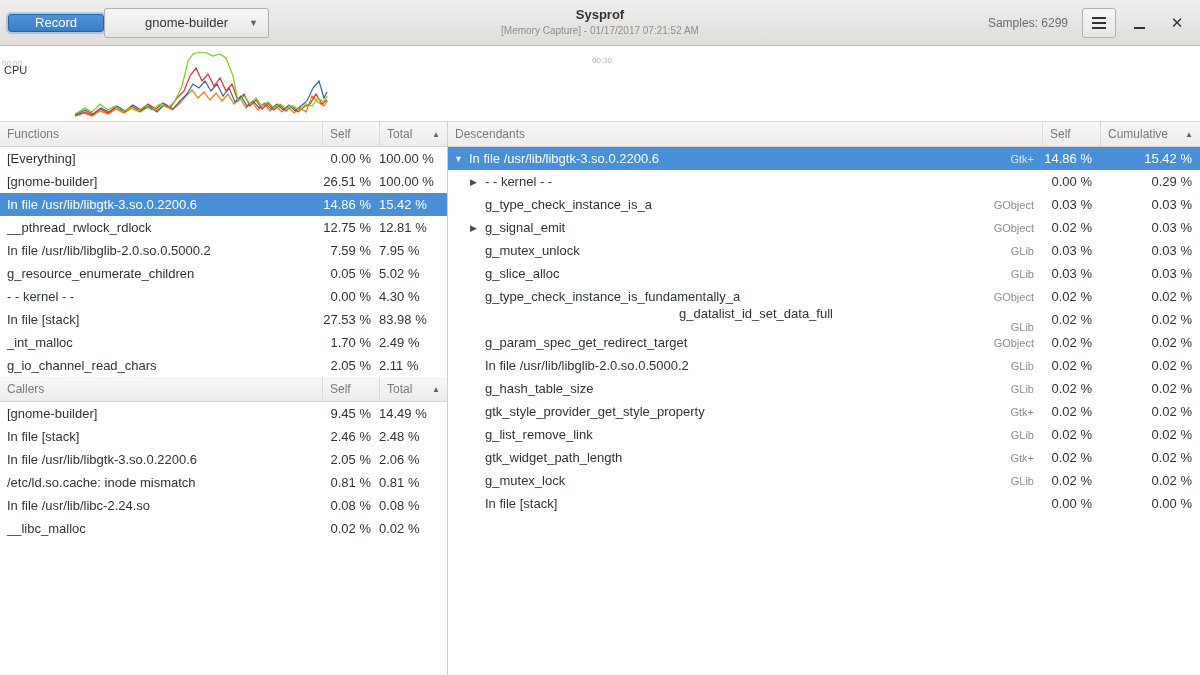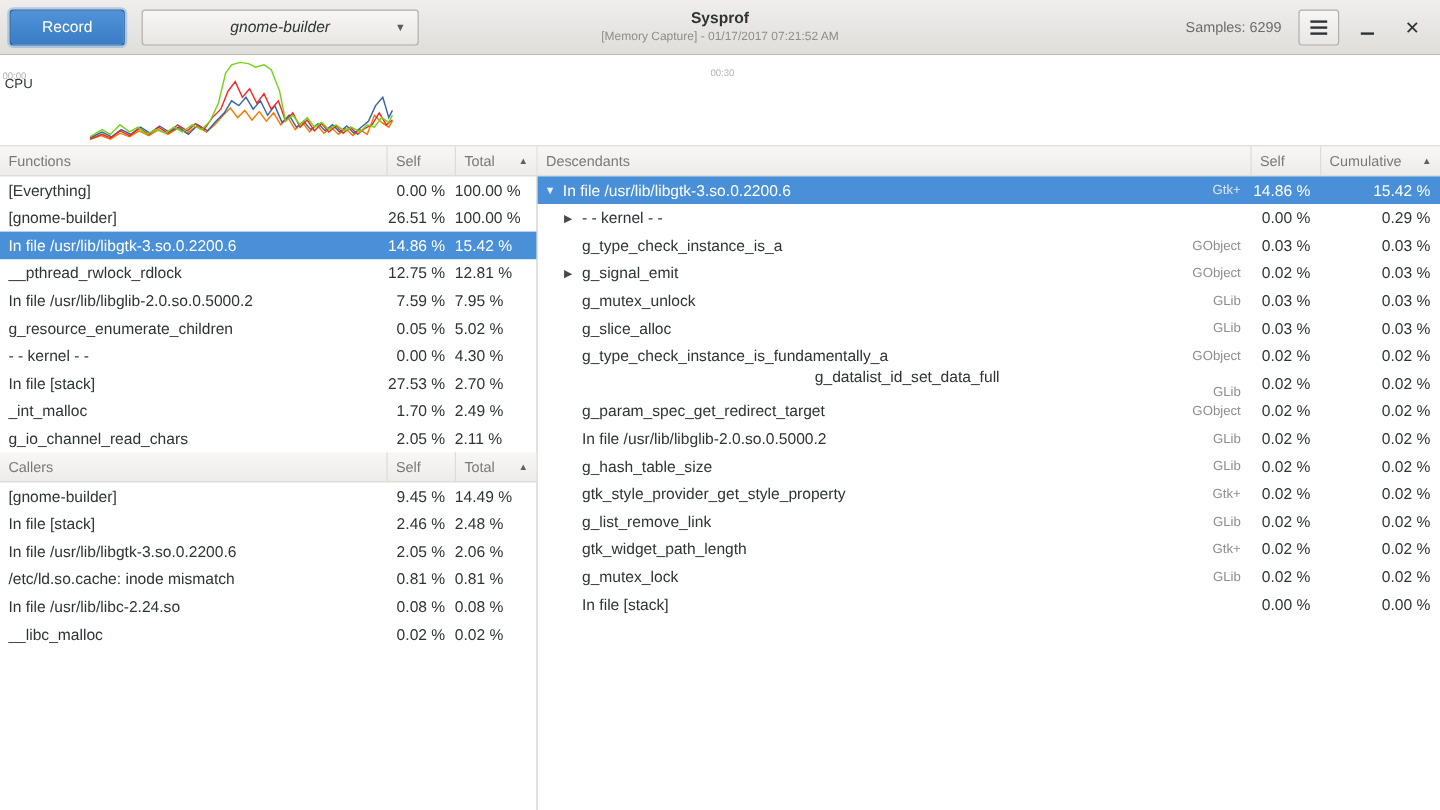--- a/index.html
+++ b/index.html
@@ -23,34 +23,32 @@
   }
   .btn {
     border-radius: 3px;
     font-size: 13px;
     display: flex;
     align-items: center;
     justify-content: center;
     cursor: default;
   }
   .btn-record {
-    width: 96px; height: 30px;
+    width: 96px; height: 18px;
     background: linear-gradient(#4f93d8, #3a7cc6);
     border: 1px solid #2160a2;
     box-shadow: 0 0 0 2px rgba(74,144,217,0.35);
     color: #fff;
   }
   .btn-process {
-    margin-left: 14px;
-    width: 231px; height: 30px;
+    width: 165px; height: 30px;
     background: linear-gradient(#f7f6f5, #e8e7e4);
     border: 1px solid #b2b0ac;
     position: relative;
     color: #2e3436;
-    font-style: italic;
   }
   .btn-process .arrow {
     position: absolute;
     right: 10px;
     font-size: 9px;
     color: #5c5c5a;
   }
   .title-wrap {
     position: absolute;
     left: 50%;
@@ -238,21 +236,21 @@
           <div class="cell-total">5.02 %</div>
         </div>
         <div class="row">
           <div class="cell-name">- - kernel - -</div>
           <div class="cell-self">0.00 %</div>
           <div class="cell-total">4.30 %</div>
         </div>
         <div class="row">
           <div class="cell-name">In file [stack]</div>
           <div class="cell-self">27.53 %</div>
-          <div class="cell-total">2.70 %</div>
+          <div class="cell-total">83.98 %</div>
         </div>
         <div class="row">
           <div class="cell-name">_int_malloc</div>
           <div class="cell-self">1.70 %</div>
           <div class="cell-total">2.49 %</div>
         </div>
         <div class="row">
           <div class="cell-name">g_io_channel_read_chars</div>
           <div class="cell-self">2.05 %</div>
           <div class="cell-total">2.11 %</div>

